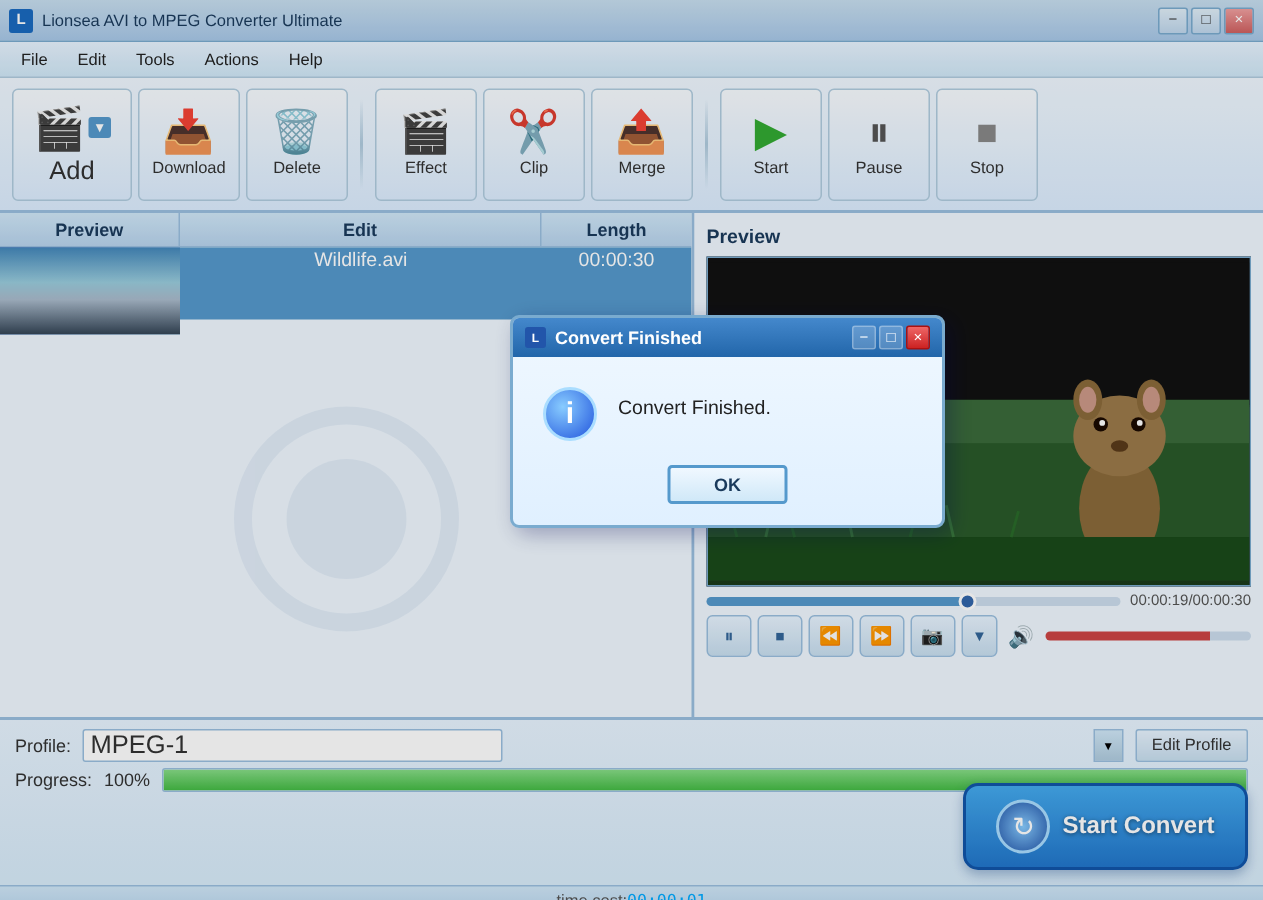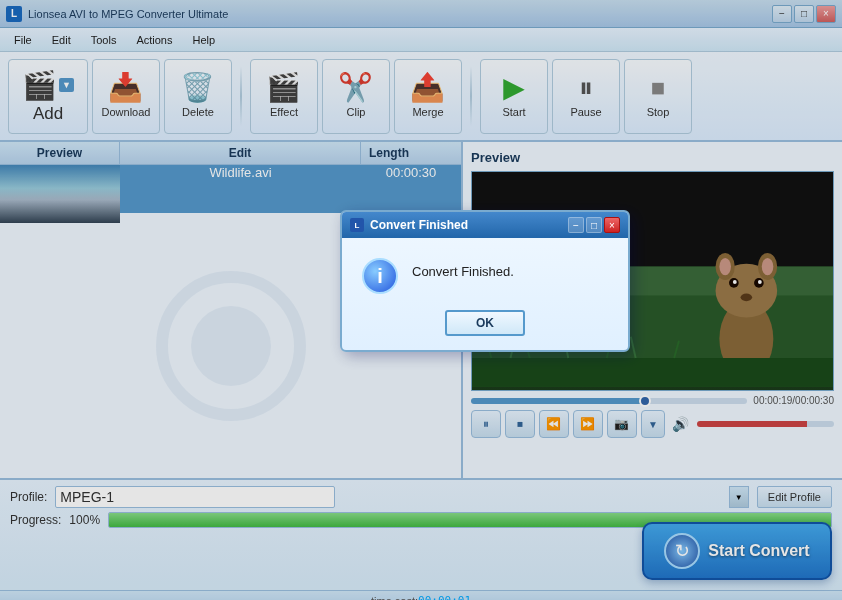--- a/index.html
+++ b/index.html
@@ -146,21 +146,21 @@
     }
     .fl-col {
       padding: 4px 8px;
       font-weight: bold;
       font-size: 12px;
       color: #1a3a5c;
       border-right: 1px solid #9abfdf;
     }
     .fl-col-preview { width: 120px; text-align: center; }
     .fl-col-name { flex: 1; text-align: center; }
-    .fl-col-length { width: 100px; text-align: left; border-right: none; }
+    .fl-col-length { width: 100px; text-align: center; border-right: none; }
 
     .file-row {
       display: flex;
       background: #5599cc;
       cursor: pointer;
       height: 48px;
     }
     .file-thumb {
       width: 120px;
       height: 58px;
@@ -281,21 +281,21 @@
       color: #333;
       white-space: nowrap;
     }
     .bottom-input {
       flex: 1;
       height: 22px;
       border: 1px solid #9abfdf;
       border-radius: 2px;
       background: white;
       padding: 6px 4px;
-      font-size: 14px;
+      font-size: 17px;
       color: #333;
     }
     .select-wrap {
       flex: 1;
       position: relative;
       display: flex;
     }
     .select-arrow {
       position: absolute;
       right: 0; top: 0;

